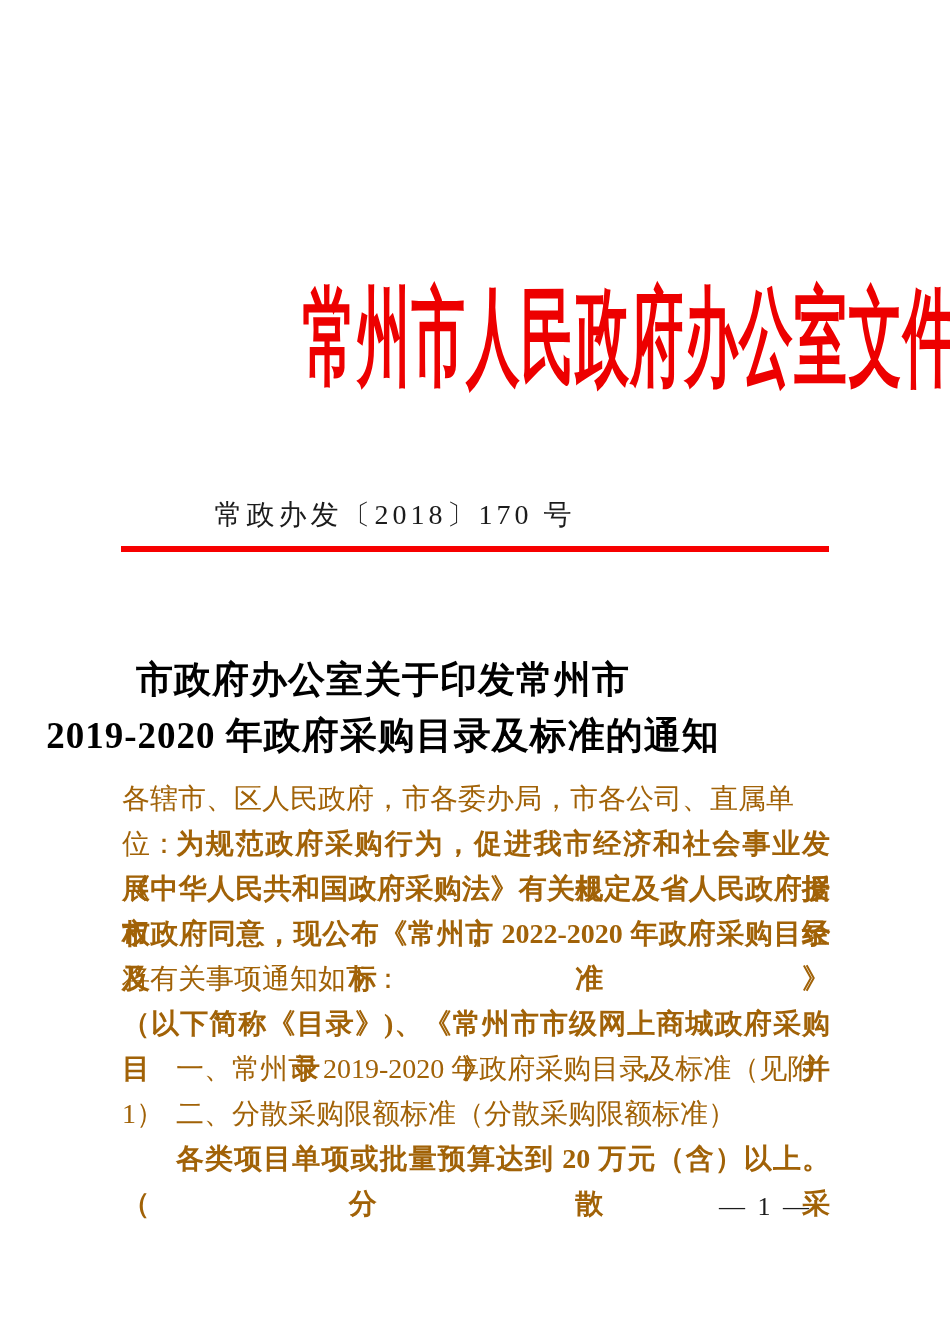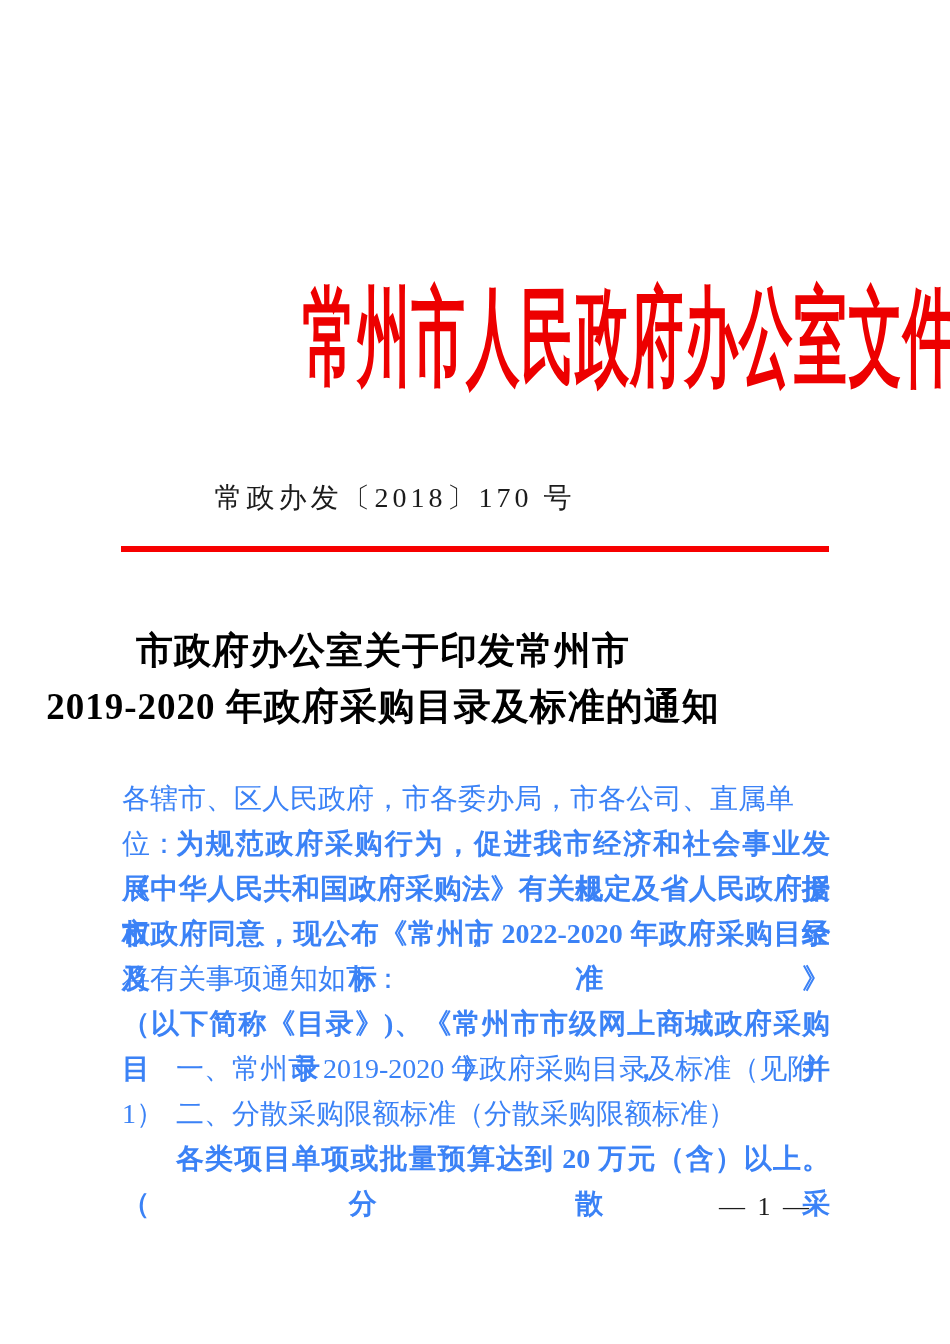--- a/index.html
+++ b/index.html
@@ -35,21 +35,21 @@
     line-height: 1.05;
     letter-spacing: 2px;
     color: var(--accent-red);
     transform: scale(0.52, 1.04);
     transform-origin: center top;
   }
 
   
   .doc-number {
     position: absolute;
-    top: 479px;
+    top: 496px;
     left: 0;
     width: 790px;
     text-align: center;
     font-size: 28px;
     letter-spacing: 4px;
     color: #1c1c1c;
   }
 
   
   .red-rule {
@@ -57,40 +57,40 @@
     left: 121px;
     top: 546px;
     width: 708px;
     height: 6px;
     background: var(--rule-red);
   }
 
   
   .doc-title {
     position: absolute;
-    top: 623px;
+    top: 652px;
     left: 0;
     width: 766px;
     text-align: center;
     font-weight: bold;
     font-size: 37px;
     line-height: 56px;
     color: #000000;
     letter-spacing: 1px;
   }
 
   
   .body-block {
     position: absolute;
     left: 122px;
     top: 776px;
     width: 708px;
     font-size: 28px;
     line-height: 45px;
-    color: #3b82f6;
+    color: #a16207;
   }
   .body-line {
     height: 45px;
     text-align: left;
   }
   .body-line.indent { text-indent: 54px; }
   .body-line.justify {
     text-align: justify;
     text-align-last: justify;
     font-weight: bold;

